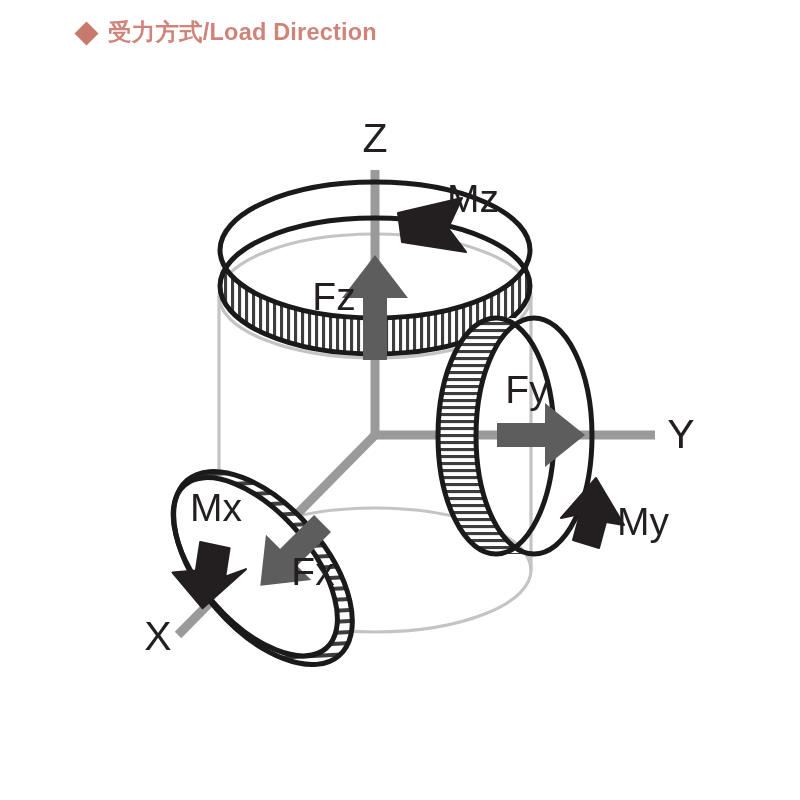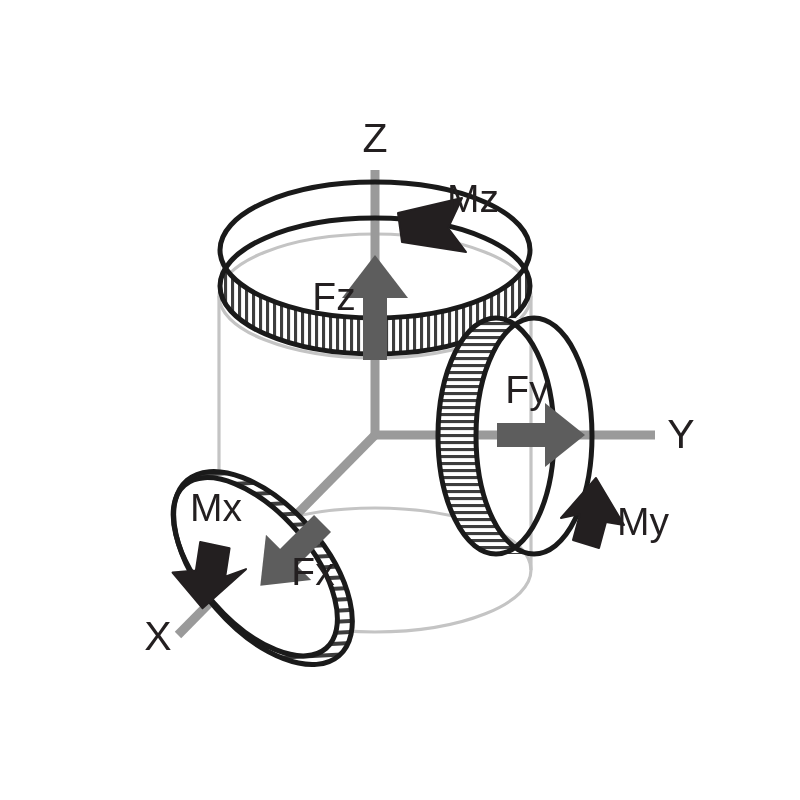--- a/index.html
+++ b/index.html
@@ -68,20 +68,24 @@
     font-family: "Liberation Sans", sans-serif;
     font-size: 41px;
     fill: #231f20;
   }
 </style>
 </head>
 <body>
 
 <div id="page">
 
+  <div class="header">
+    <span class="bullet-diamond"></span>
+    <span class="header-title">受力方式/Load Direction</span>
+  </div>
 
   <div class="figure-wrap">
     <svg class="diagram" viewBox="0 0 800 720" xmlns="http://www.w3.org/2000/svg">
       <defs>
 
         <pattern id="hatchV" width="7" height="10" patternUnits="userSpaceOnUse">
           <rect width="7" height="10" fill="#ffffff"></rect>
           <rect x="0" y="0" width="3.1" height="10" fill="#3d3d3d"></rect>
         </pattern>
 

